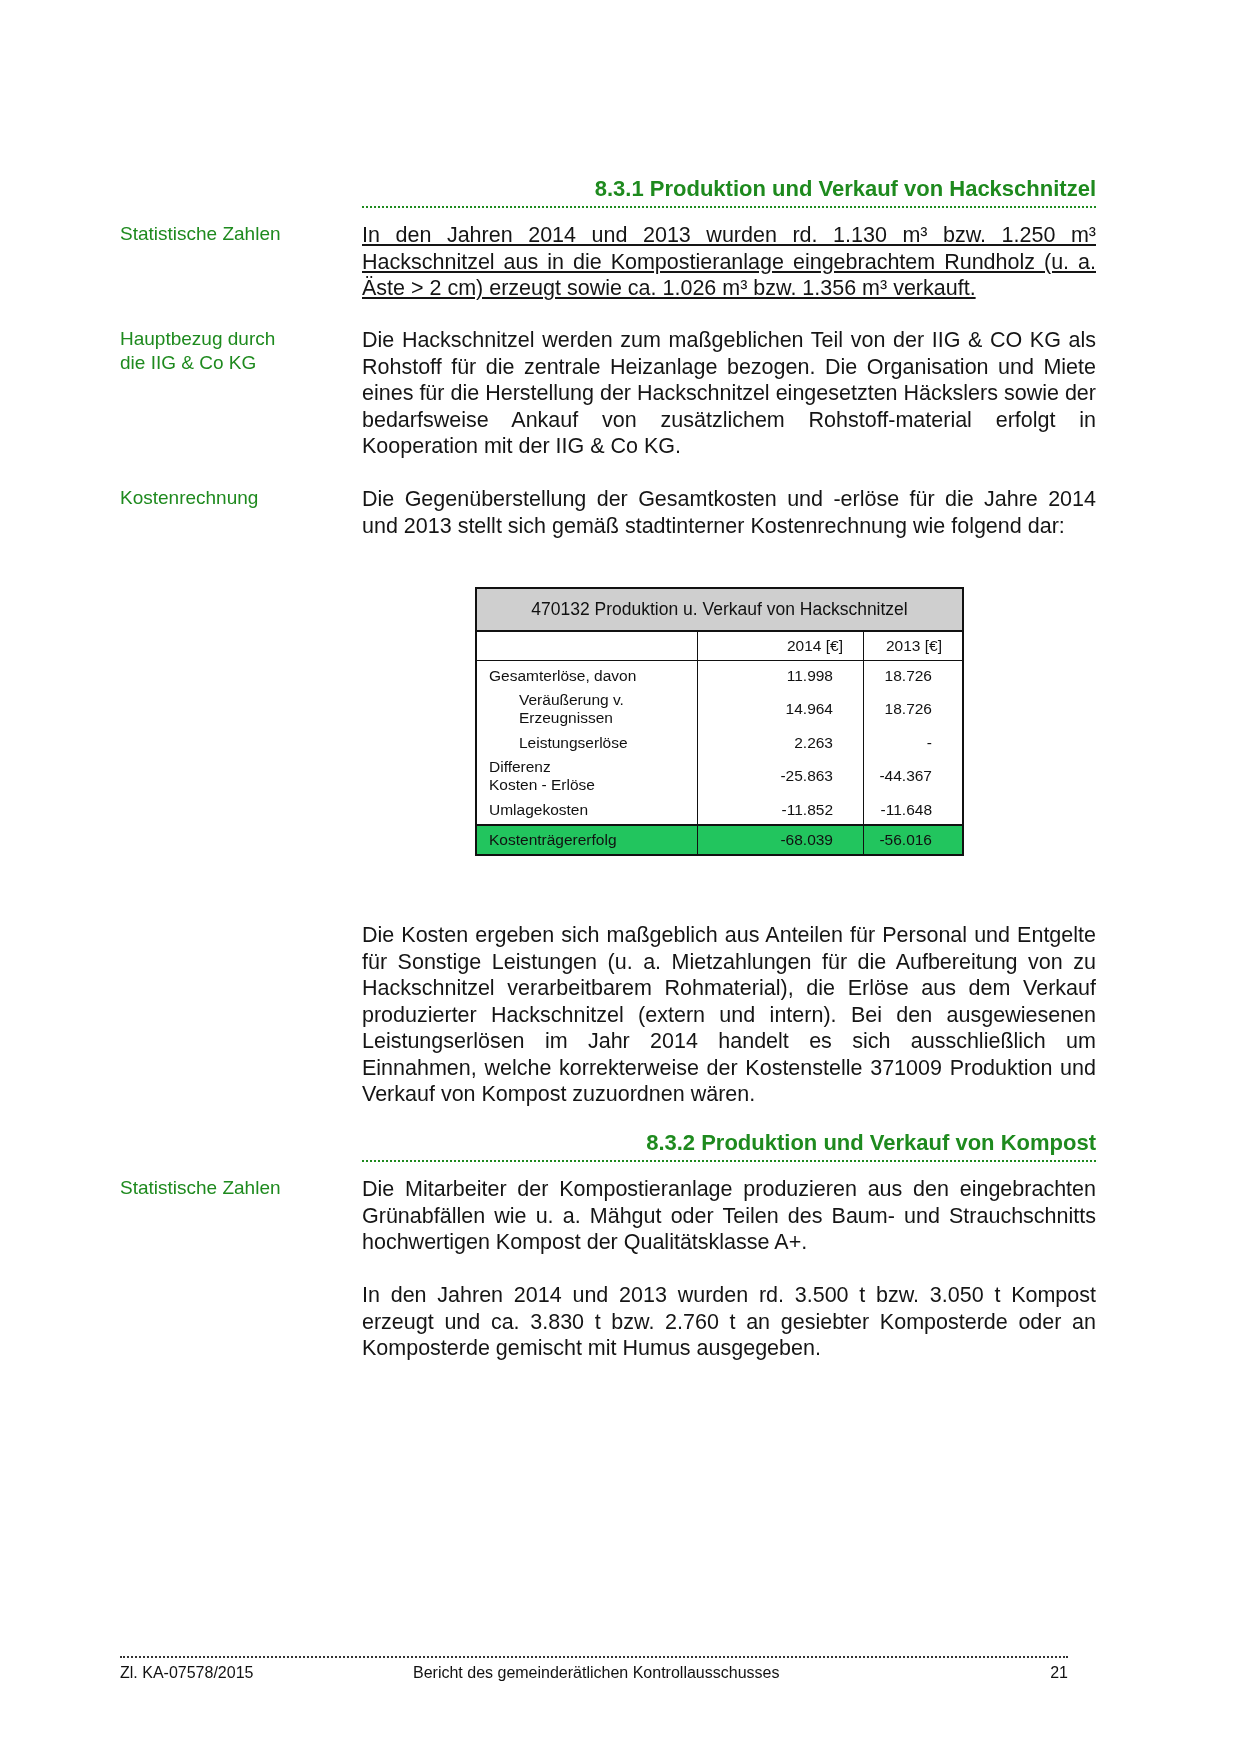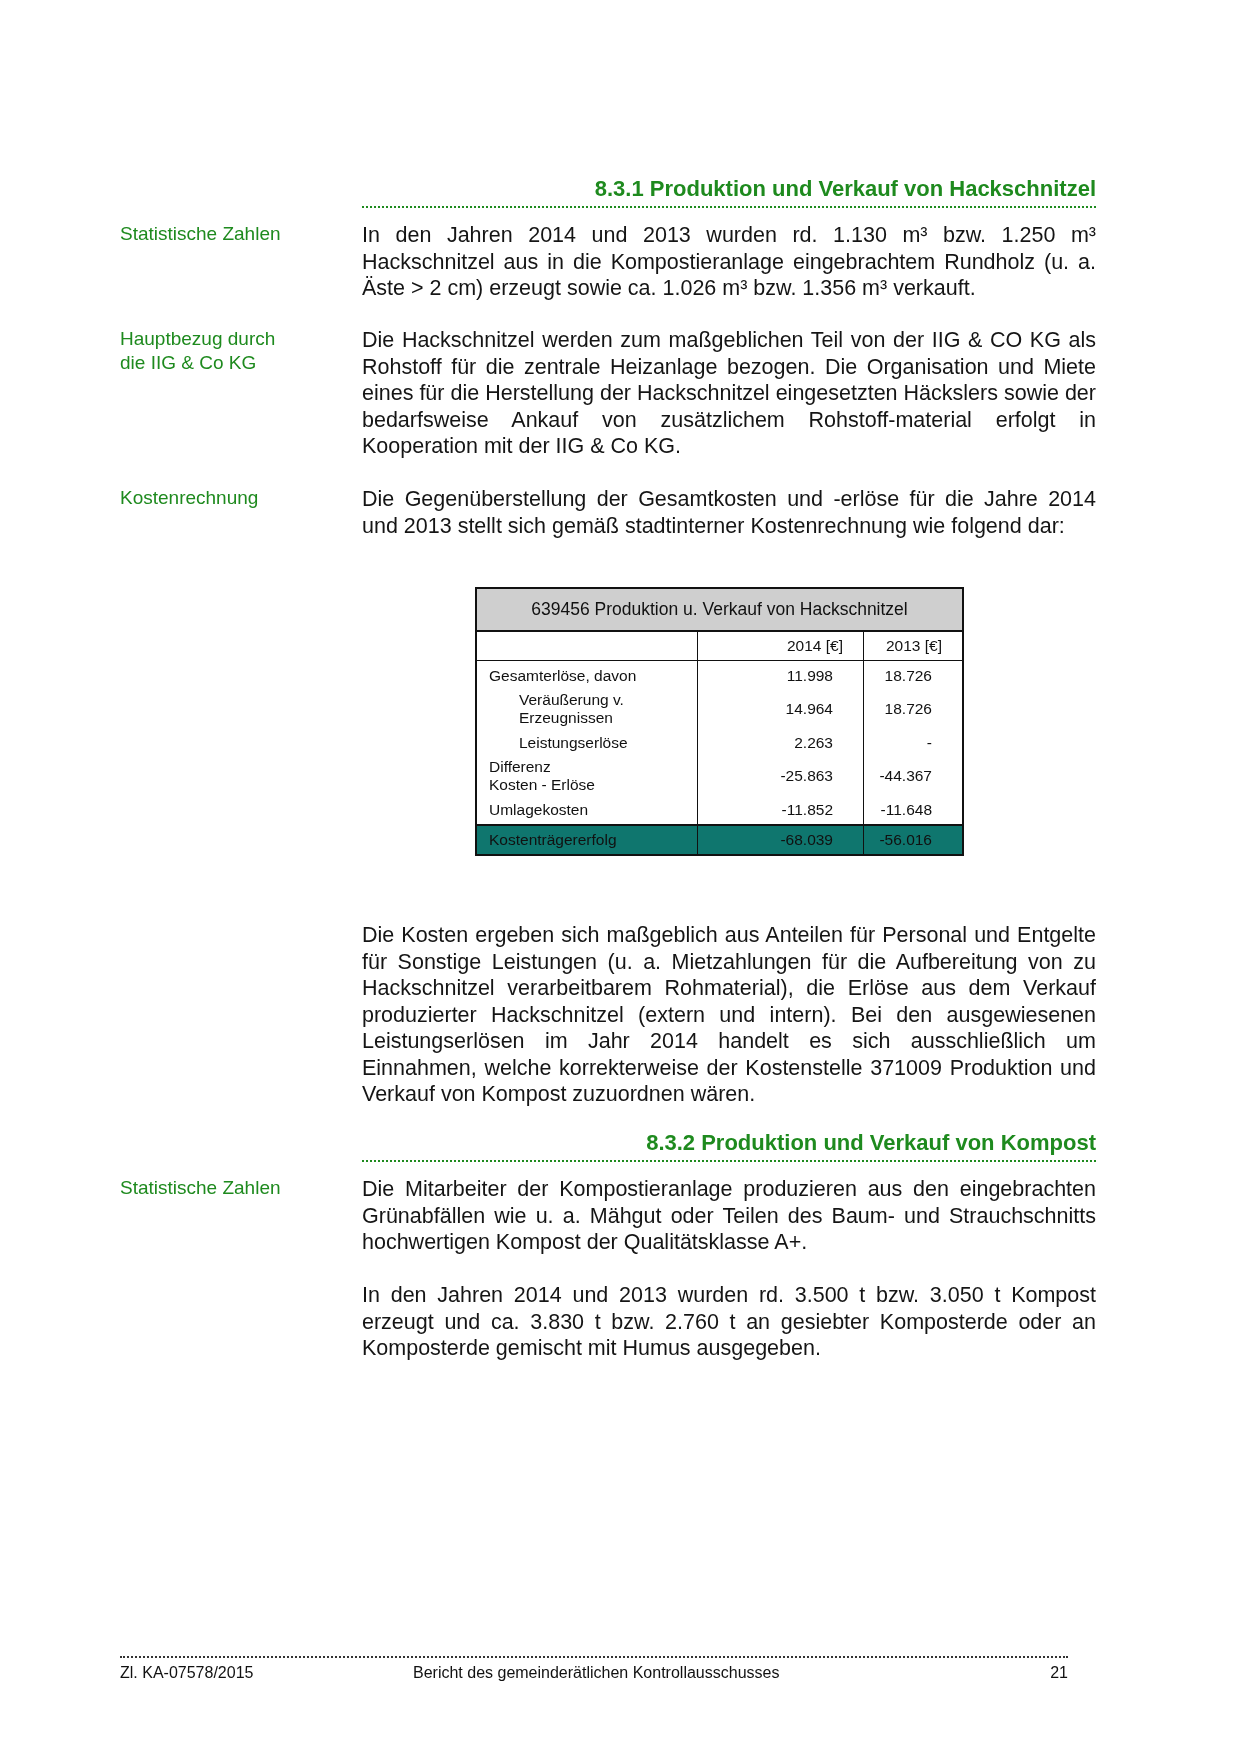--- a/index.html
+++ b/index.html
@@ -18,46 +18,46 @@
   table.kt .title-row td { background: #cfcfcf; height: 41px; text-align: center;
      font-size: 17.5px; border-bottom: 2px solid #111; }
   table.kt .head-row td { height: 28px; border-bottom: 1px solid #111; text-align: right; padding-right: 20px; }
   table.kt td.label { width: 168px; text-align: left; padding-left: 12px; }
   table.kt td.num { text-align: right; padding-right: 30px; }
   table.kt td.c1, table.kt td.c2 { border-left: 1.5px solid #111; }
   table.kt td.c1 { width: 125px; }
   table.kt .row td { height: 29px; }
   table.kt .row.tall td { height: 38px; line-height: 18px; }
   table.kt .row.indent td.label { padding-left: 42px; }
-  table.kt .total-row td { background: #0f766e; height: 28px; border-top: 2px solid #111; }
+  table.kt .total-row td { background: #22c55e; height: 28px; border-top: 2px solid #111; }
   .footer-line { position: absolute; left: 120px; width: 948px; top: 1656px;
      border-top: 2px dotted #333; }
   .footer { position: absolute; top: 1664px; font-size: 16px; color: #111; }
 </style>
 </head>
 <body>
 
 <div class="section-heading" style="top:176px;">8.3.1  Produktion und Verkauf von Hackschnitzel</div>
 
 <div class="margin-note" style="top:222px;">Statistische Zahlen</div>
-<div class="para" style="top:222px;">In den Jahren 2014 und 2013 wurden rd. 1.130 m³ bzw. 1.250 m³ Hackschnitzel aus in die Kompostieranlage eingebrachtem Rundholz (u. a. Äste &gt; 2 cm) erzeugt sowie ca. 1.026 m³ bzw. 1.356 m³ verkauft.</div>
+<div class="para" style="top:222px;text-decoration:underline;">In den Jahren 2014 und 2013 wurden rd. 1.130 m³ bzw. 1.250 m³ Hackschnitzel aus in die Kompostieranlage eingebrachtem Rundholz (u. a. Äste &gt; 2 cm) erzeugt sowie ca. 1.026 m³ bzw. 1.356 m³ verkauft.</div>
 
 <div class="margin-note" style="top:327px;">
   <div>Hauptbezug durch</div>
   <div>die IIG &amp; Co KG</div>
 </div>
 <div class="para" style="top:327px;">Die Hackschnitzel werden zum maßgeblichen Teil von der IIG &amp; CO KG als Rohstoff für die zentrale Heizanlage bezogen. Die Organisation und Miete eines für die Herstellung der Hackschnitzel eingesetzten Häckslers sowie der bedarfsweise Ankauf von zusätzlichem Rohstoff-material erfolgt in Kooperation mit der IIG &amp; Co KG.</div>
 
 <div class="margin-note" style="top:486px;">Kostenrechnung</div>
 <div class="para" style="top:486px;">Die Gegenüberstellung der Gesamtkosten und -erlöse für die Jahre 2014 und 2013 stellt sich gemäß stadtinterner Kostenrechnung wie folgend dar:</div>
 
 <table class="kt">
   <tbody>
       <tr class="title-row">
-    <td colspan="3">639456 Produktion u. Verkauf von Hackschnitzel</td>
+    <td colspan="3">470132 Produktion u. Verkauf von Hackschnitzel</td>
   </tr>
   <tr class="head-row">
     <td class="label"></td>
     <td class="c1">2014 [€]</td>
     <td class="c2">2013 [€]</td>
   </tr>
   <tr class="row">
     <td class="label">Gesamterlöse, davon</td>
     <td class="num c1">11.998</td>
     <td class="num c2">18.726</td>

